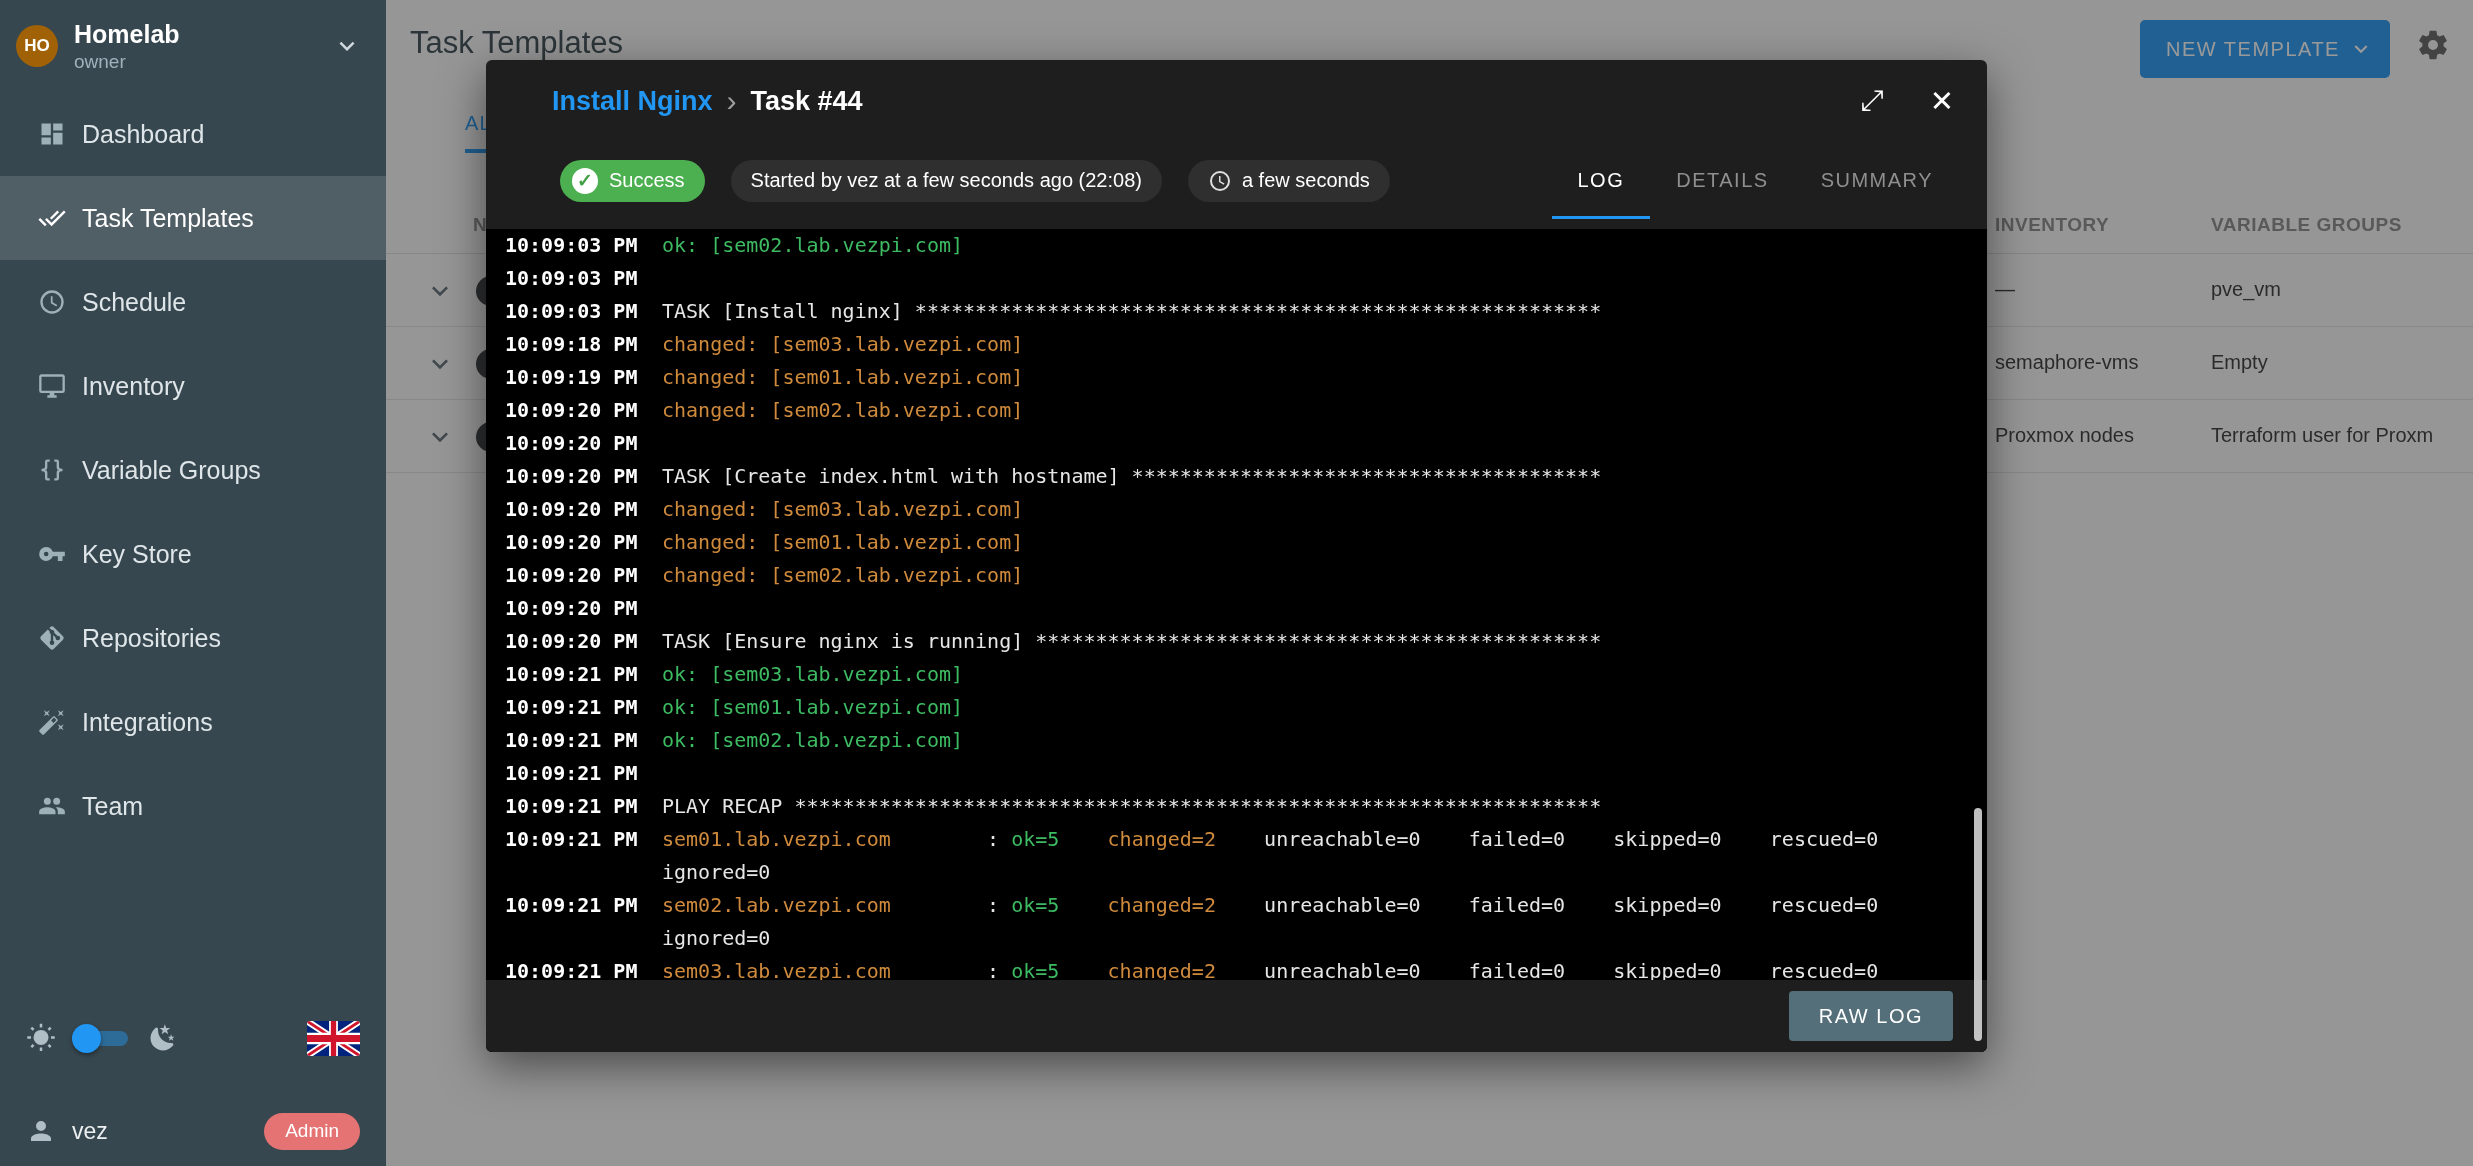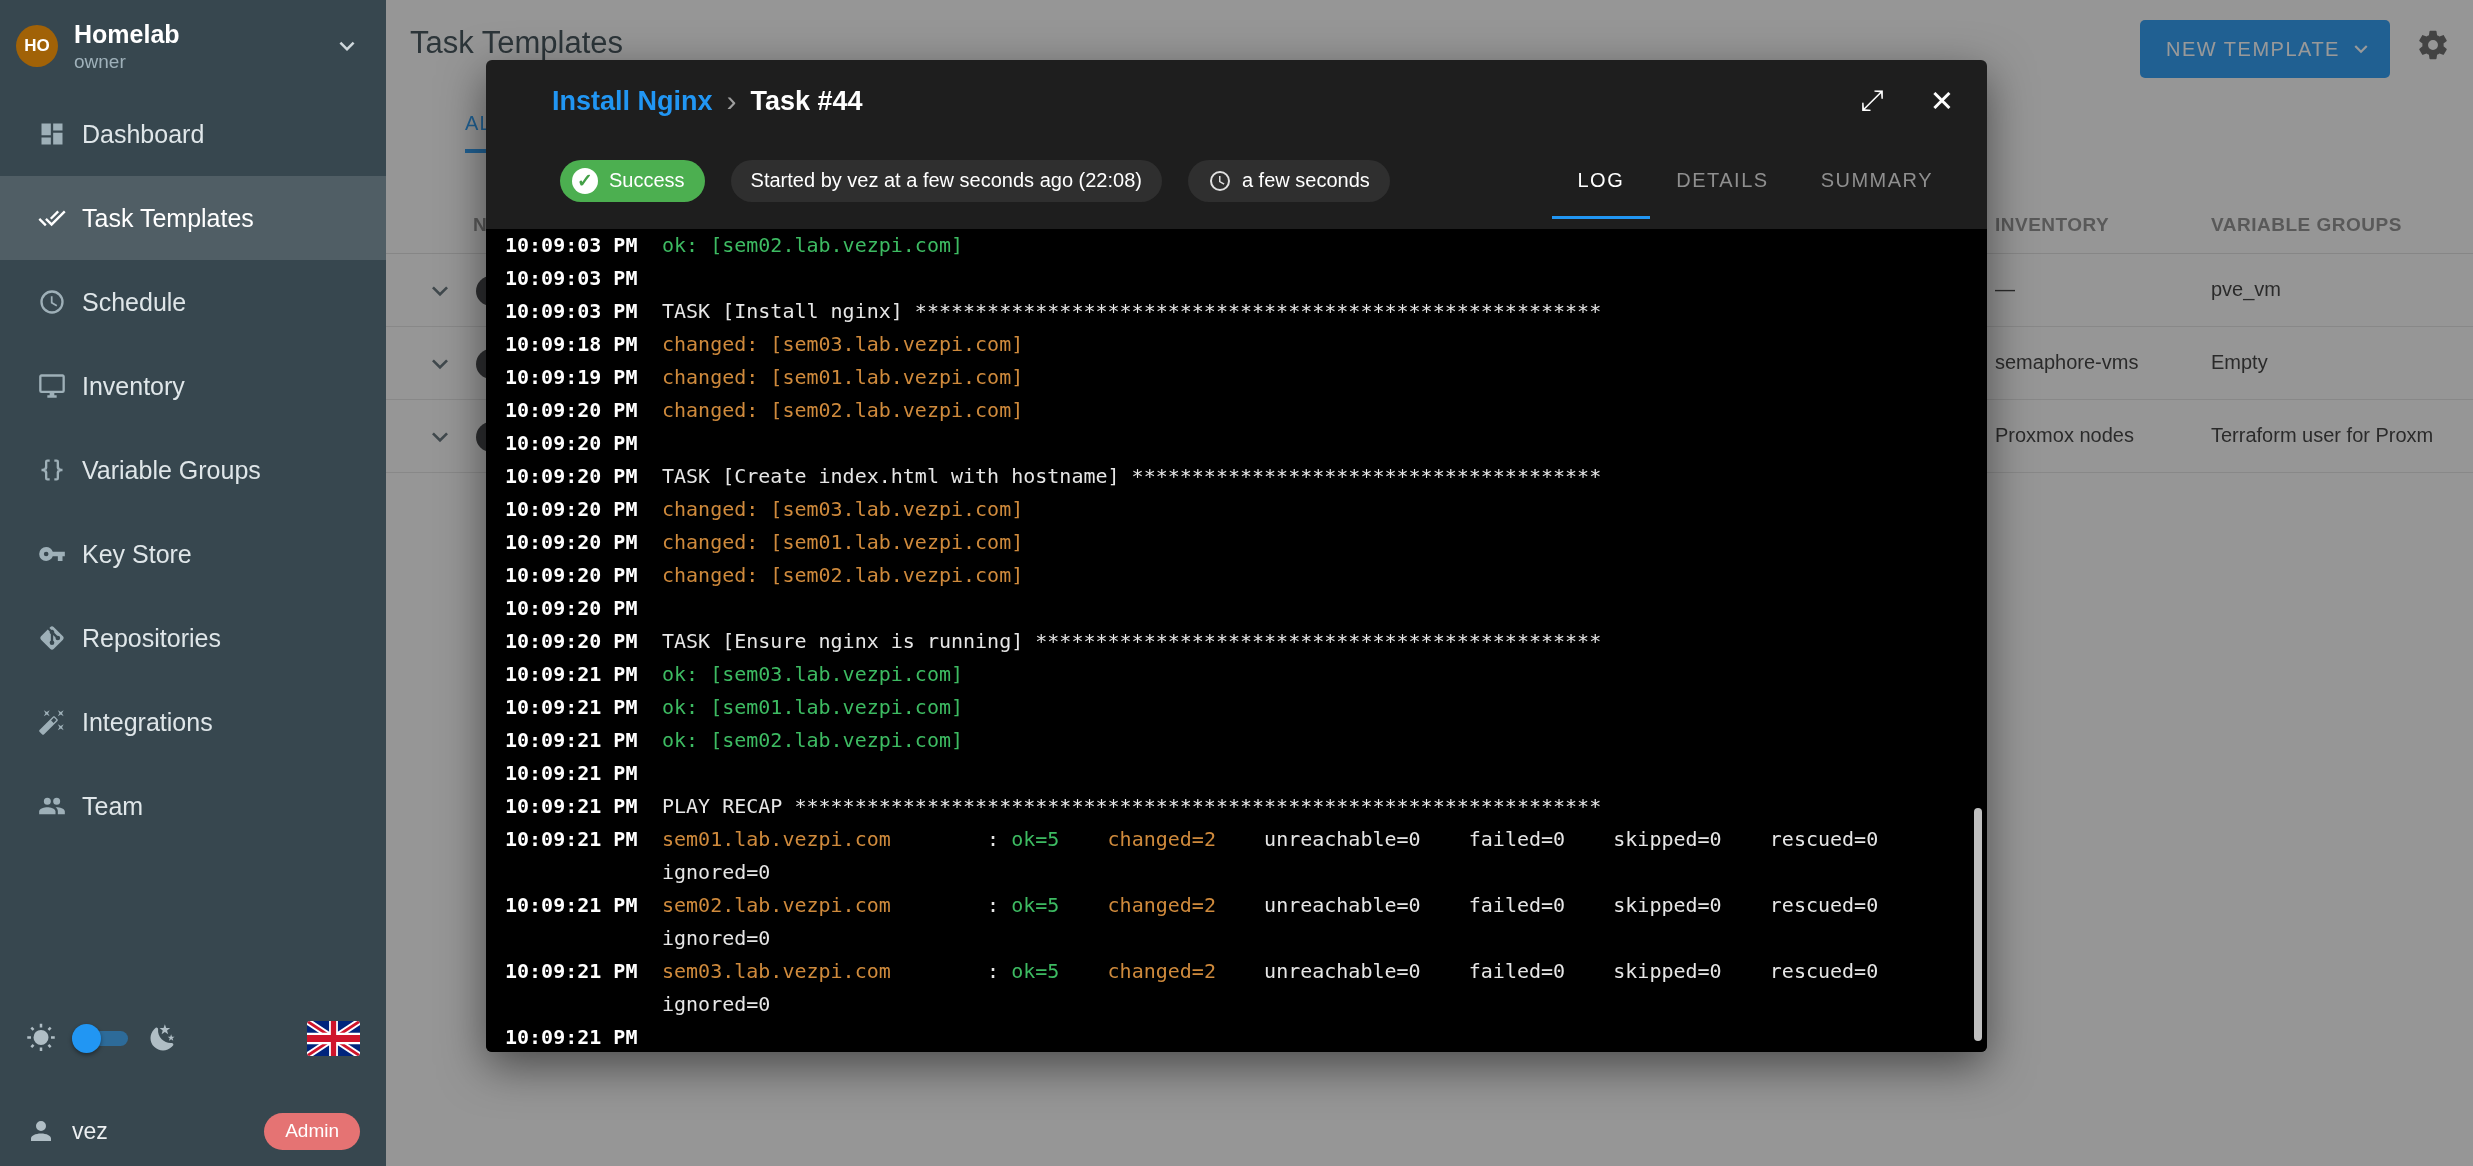--- a/index.html
+++ b/index.html
@@ -303,13 +303,16 @@
         </div>
       <div class="tab">
           <span>SUMMARY</span>
         </div>
     </div>
   </div>
 
   <div class="log" id="log-host"><div class="log-row"><span class="lt">10:09:03 PM</span><span class="lm"><span class="c-ok">ok: [sem02.lab.vezpi.com]</span></span></div><div class="log-row"><span class="lt">10:09:03 PM</span><span class="lm"></span></div><div class="log-row"><span class="lt">10:09:03 PM</span><span class="lm"><span class="c-plain">TASK [Install nginx] *********************************************************</span></span></div><div class="log-row"><span class="lt">10:09:18 PM</span><span class="lm"><span class="c-changed">changed: [sem03.lab.vezpi.com]</span></span></div><div class="log-row"><span class="lt">10:09:19 PM</span><span class="lm"><span class="c-changed">changed: [sem01.lab.vezpi.com]</span></span></div><div class="log-row"><span class="lt">10:09:20 PM</span><span class="lm"><span class="c-changed">changed: [sem02.lab.vezpi.com]</span></span></div><div class="log-row"><span class="lt">10:09:20 PM</span><span class="lm"></span></div><div class="log-row"><span class="lt">10:09:20 PM</span><span class="lm"><span class="c-plain">TASK [Create index.html with hostname] ***************************************</span></span></div><div class="log-row"><span class="lt">10:09:20 PM</span><span class="lm"><span class="c-changed">changed: [sem03.lab.vezpi.com]</span></span></div><div class="log-row"><span class="lt">10:09:20 PM</span><span class="lm"><span class="c-changed">changed: [sem01.lab.vezpi.com]</span></span></div><div class="log-row"><span class="lt">10:09:20 PM</span><span class="lm"><span class="c-changed">changed: [sem02.lab.vezpi.com]</span></span></div><div class="log-row"><span class="lt">10:09:20 PM</span><span class="lm"></span></div><div class="log-row"><span class="lt">10:09:20 PM</span><span class="lm"><span class="c-plain">TASK [Ensure nginx is running] ***********************************************</span></span></div><div class="log-row"><span class="lt">10:09:21 PM</span><span class="lm"><span class="c-ok">ok: [sem03.lab.vezpi.com]</span></span></div><div class="log-row"><span class="lt">10:09:21 PM</span><span class="lm"><span class="c-ok">ok: [sem01.lab.vezpi.com]</span></span></div><div class="log-row"><span class="lt">10:09:21 PM</span><span class="lm"><span class="c-ok">ok: [sem02.lab.vezpi.com]</span></span></div><div class="log-row"><span class="lt">10:09:21 PM</span><span class="lm"></span></div><div class="log-row"><span class="lt">10:09:21 PM</span><span class="lm"><span class="c-plain">PLAY RECAP *******************************************************************</span></span></div><div class="log-row"><span class="lt">10:09:21 PM</span><span class="lm"><span class="c-changed">sem01.lab.vezpi.com</span><span class="c-plain">        : </span><span class="c-ok">ok=5</span><span class="c-plain">    </span><span class="c-changed">changed=2</span><span class="c-plain">    unreachable=0    failed=0    skipped=0    rescued=0    </span></span></div><div class="log-row"><span class="lt"></span><span class="lm"><span class="c-plain">ignored=0</span></span></div><div class="log-row"><span class="lt">10:09:21 PM</span><span class="lm"><span class="c-changed">sem02.lab.vezpi.com</span><span class="c-plain">        : </span><span class="c-ok">ok=5</span><span class="c-plain">    </span><span class="c-changed">changed=2</span><span class="c-plain">    unreachable=0    failed=0    skipped=0    rescued=0    </span></span></div><div class="log-row"><span class="lt"></span><span class="lm"><span class="c-plain">ignored=0</span></span></div><div class="log-row"><span class="lt">10:09:21 PM</span><span class="lm"><span class="c-changed">sem03.lab.vezpi.com</span><span class="c-plain">        : </span><span class="c-ok">ok=5</span><span class="c-plain">    </span><span class="c-changed">changed=2</span><span class="c-plain">    unreachable=0    failed=0    skipped=0    rescued=0    </span></span></div><div class="log-row"><span class="lt"></span><span class="lm"><span class="c-plain">ignored=0</span></span></div><div class="log-row"><span class="lt">10:09:21 PM</span><span class="lm"></span></div></div>
   <div class="log-scrollbar"></div>
 
+  <div class="modal-foot">
+    <button class="raw-log-btn">RAW LOG</button>
+  </div>
 </div>
 
 </body></html>

